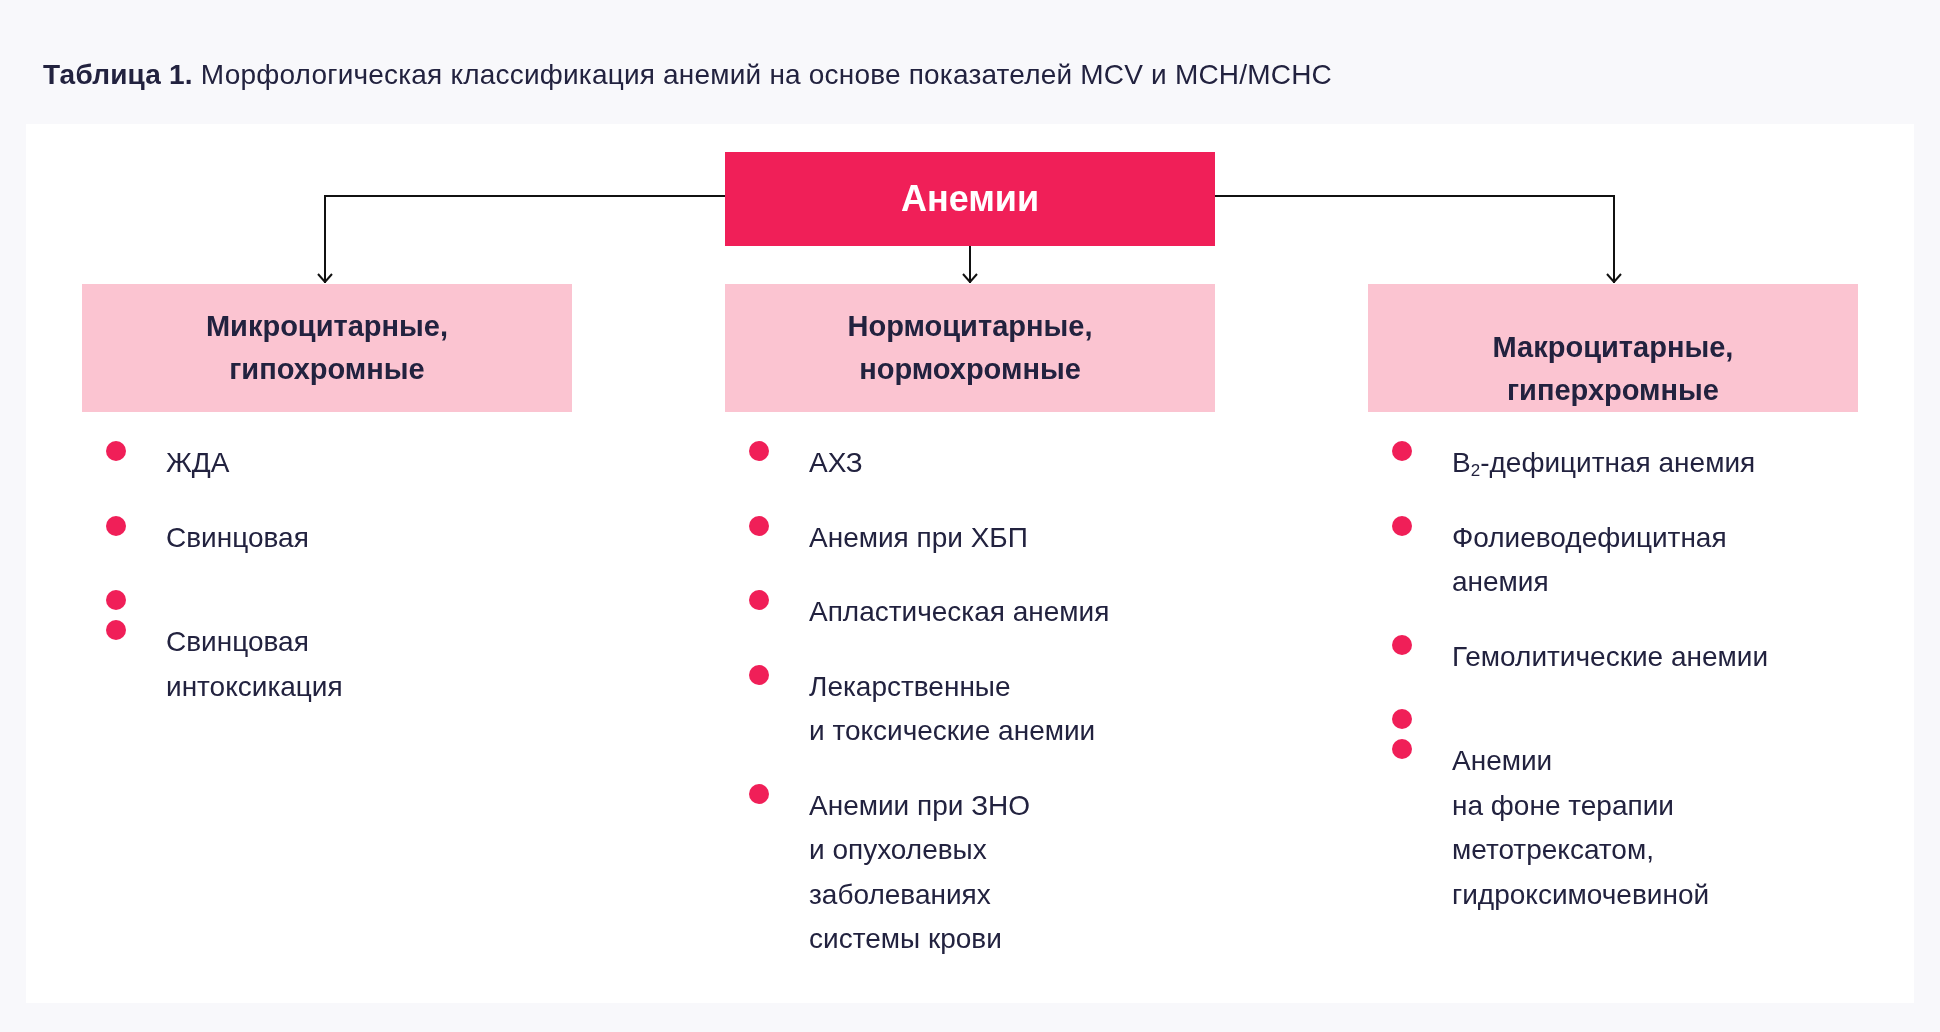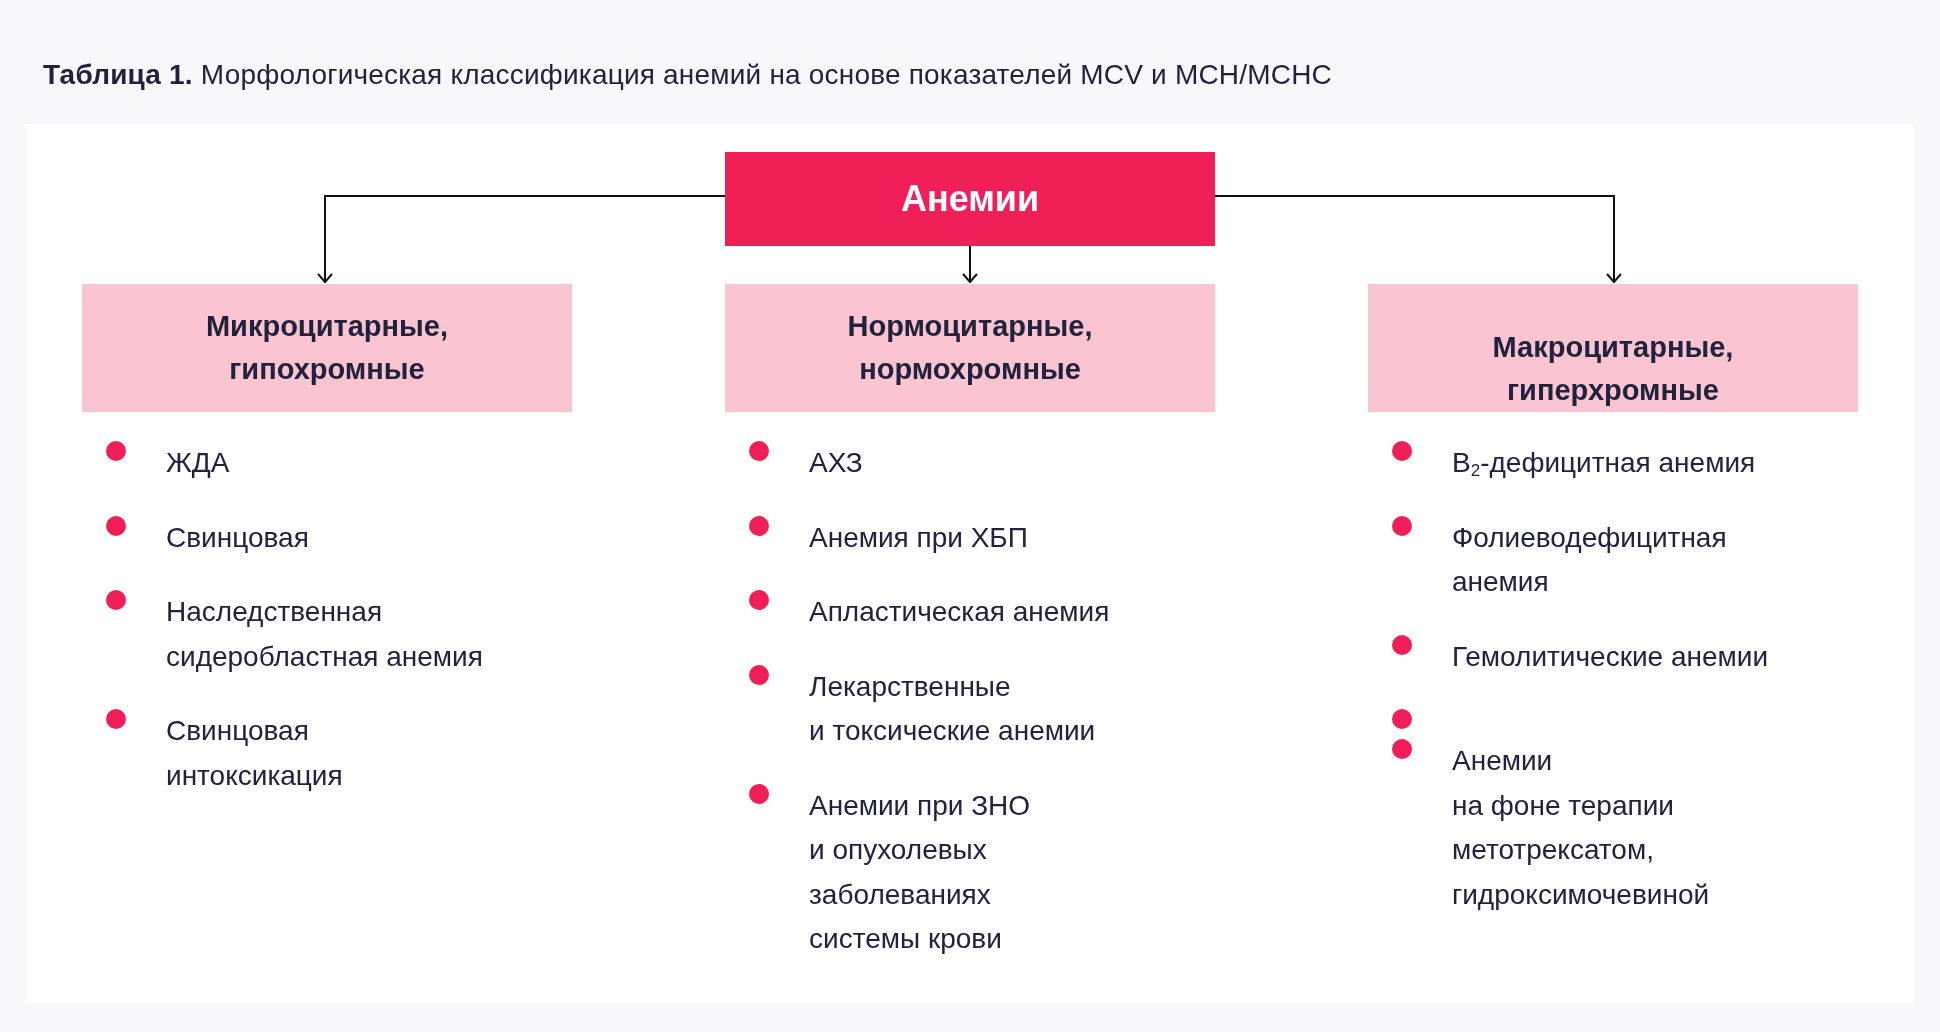--- a/index.html
+++ b/index.html
@@ -98,22 +98,20 @@
   <li class="item">
       <span class="bullet"></span>
       <span class="item-text">ЖДА</span>
     </li>
   <li class="item">
       <span class="bullet"></span>
       <span class="item-text">Свинцовая</span>
     </li>
   <li class="item">
       <span class="bullet"></span>
-      <span class="item-text">Наследственная
-сидеробластная анемия</span>
     </li>
   <li class="item">
       <span class="bullet"></span>
       <span class="item-text">Свинцовая
 интоксикация</span>
     </li>
 </ul>
 
 <ul class="list" style="left:725px;">
   <li class="item">

